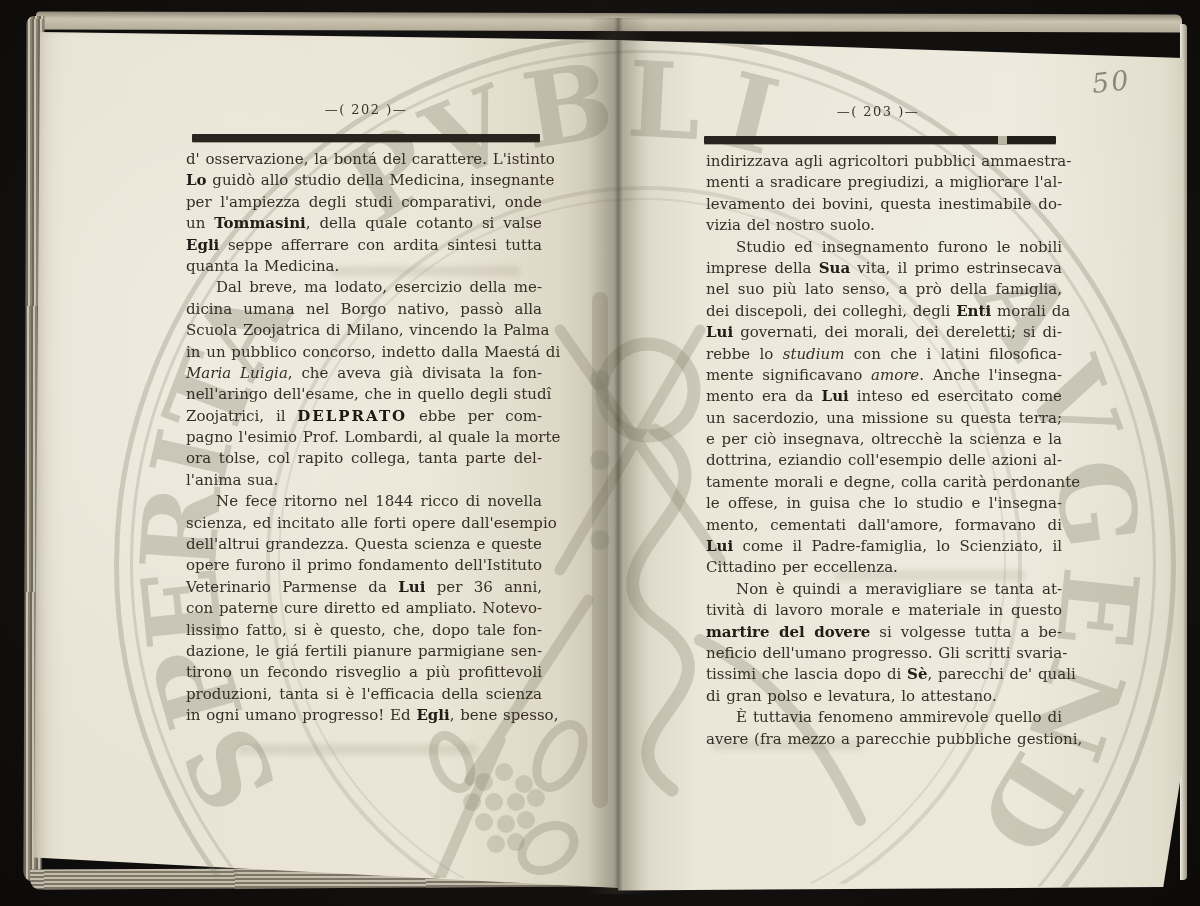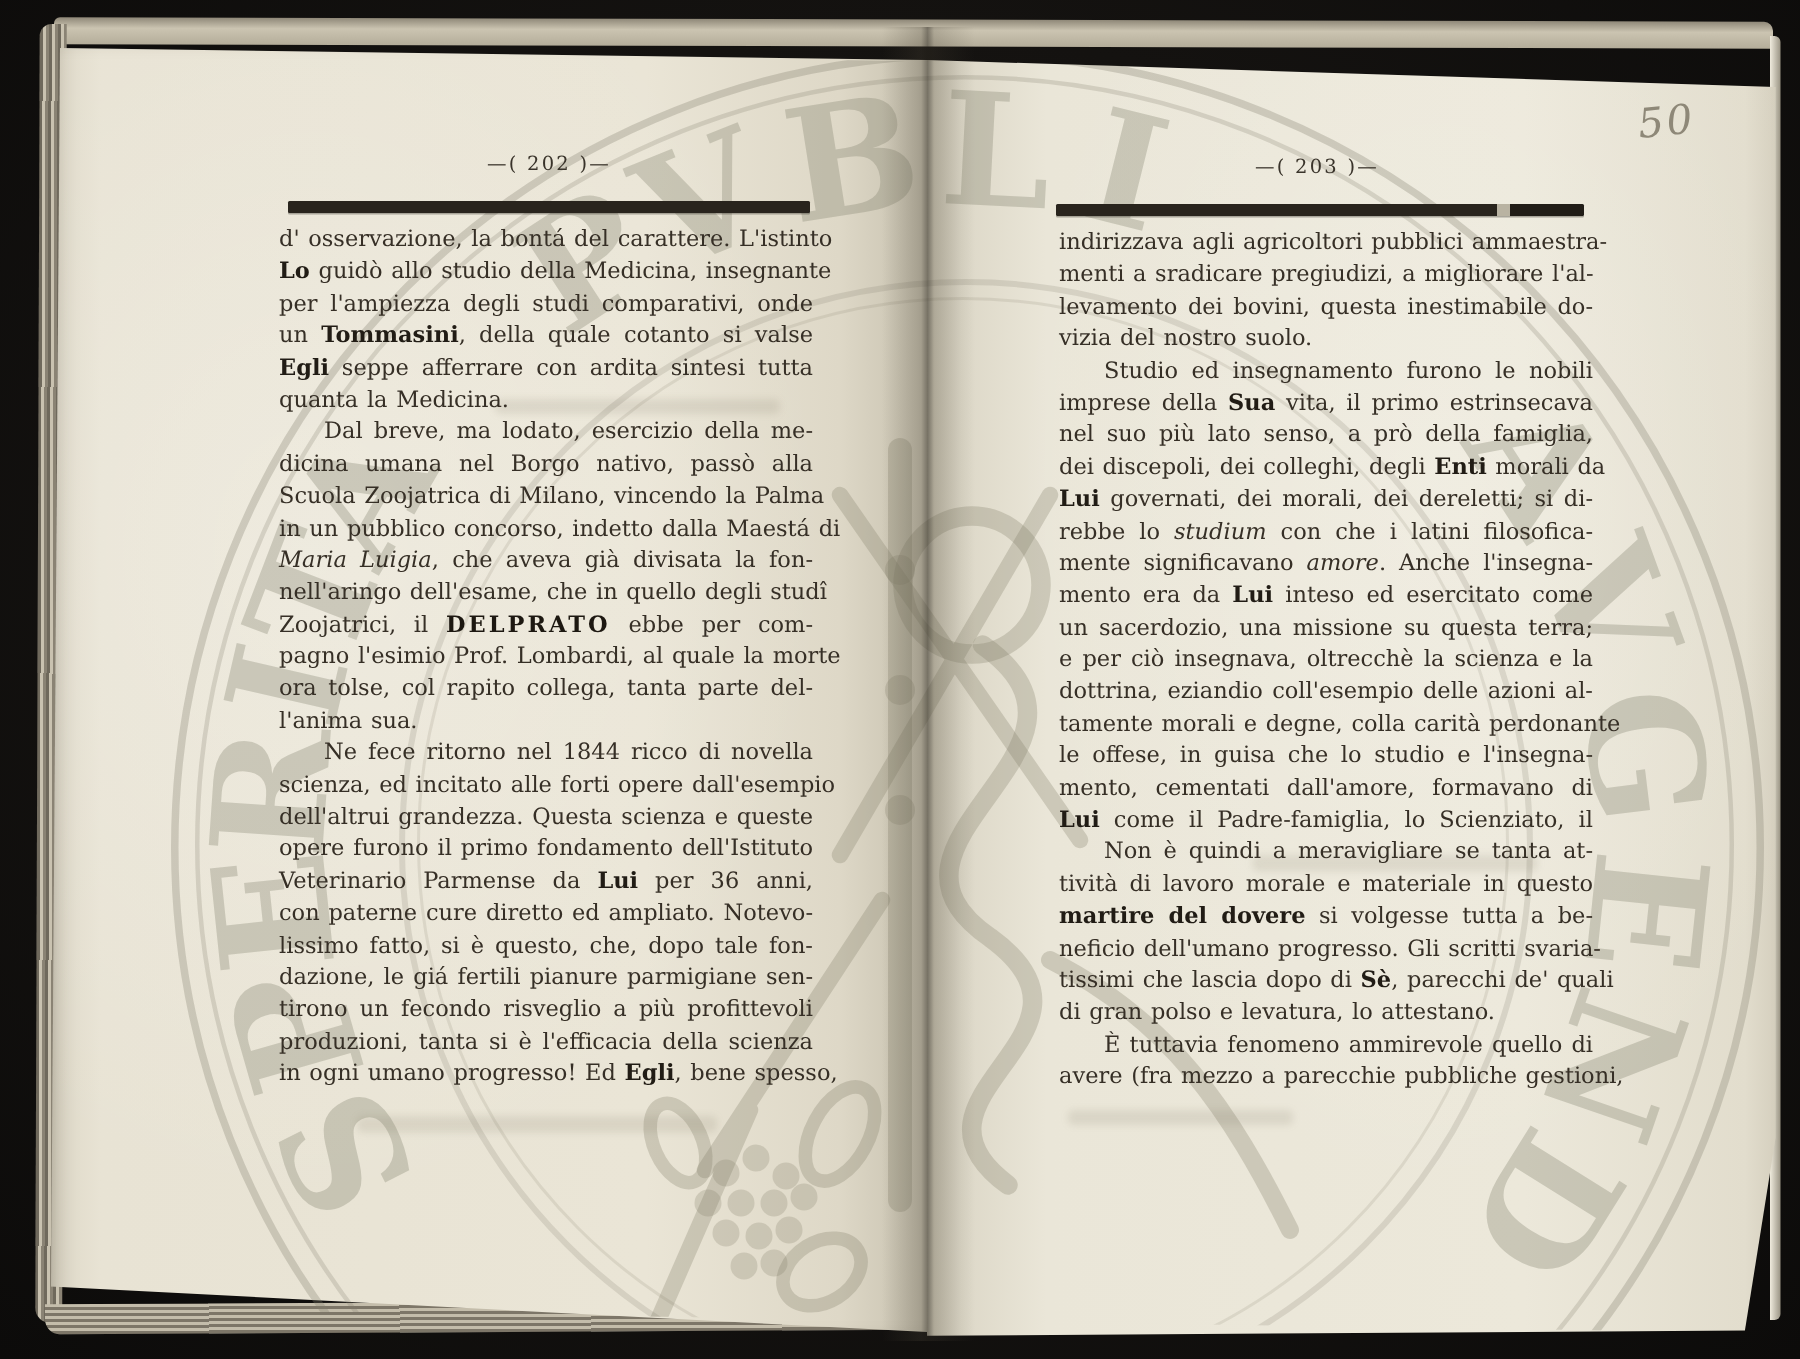--- a/index.html
+++ b/index.html
@@ -197,20 +197,21 @@
       <div class="ln"><span>rebbe lo </span><i>studium</i><span> con che i latini filosofica-</span></div>
       <div class="ln"><span>mente significavano </span><i>amore</i><span>. Anche l'insegna-</span></div>
       <div class="ln"><span>mento era da </span><b>Lui</b><span> inteso ed esercitato come</span></div>
       <div class="ln"><span>un sacerdozio, una missione su questa terra;</span></div>
       <div class="ln"><span>e per ciò insegnava, oltrecchè la scienza e la</span></div>
       <div class="ln"><span>dottrina, eziandio coll'esempio delle azioni al-</span></div>
       <div class="ln"><span>tamente morali e degne, colla carità perdonante</span></div>
       <div class="ln"><span>le offese, in guisa che lo studio e l'insegna-</span></div>
       <div class="ln"><span>mento, cementati dall'amore, formavano di</span></div>
       <div class="ln"><b>Lui</b><span> come il Padre-famiglia, lo Scienziato, il</span></div>
+      <div class="ln last"><span>Cittadino per eccellenza.</span></div>
       <div class="ln indent"><span>Non è quindi a meravigliare se tanta at-</span></div>
       <div class="ln"><span>tività di lavoro morale e materiale in questo</span></div>
       <div class="ln"><b>martire del dovere</b><span> si volgesse tutta a be-</span></div>
       <div class="ln"><span>neficio dell'umano progresso. Gli scritti svaria-</span></div>
       <div class="ln"><span>tissimi che lascia dopo di </span><b>Sè</b><span>, parecchi de' quali</span></div>
       <div class="ln last"><span>di gran polso e levatura, lo attestano.</span></div>
       <div class="ln indent"><span>È tuttavia fenomeno ammirevole quello di</span></div>
       <div class="ln"><span>avere (fra mezzo a parecchie pubbliche gestioni,</span></div>
     </div>
 

